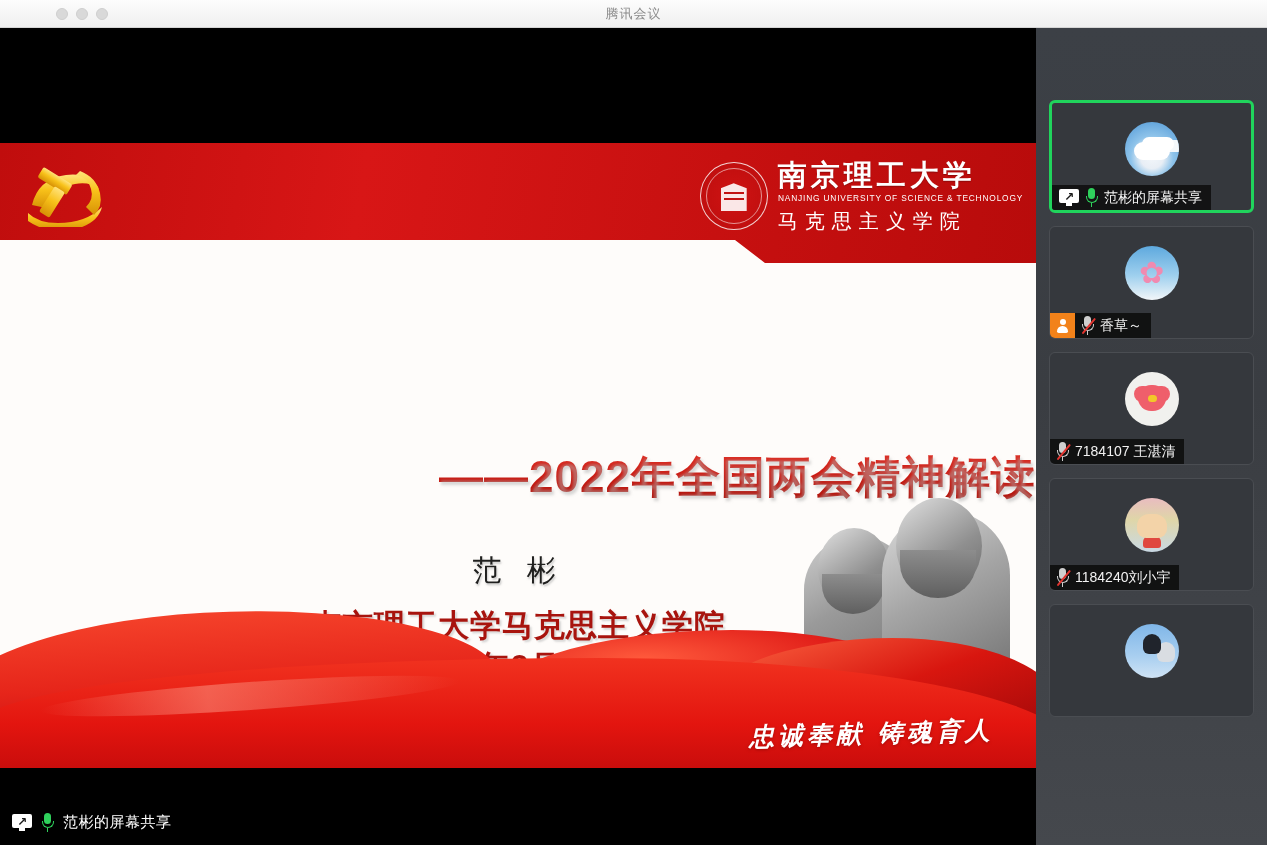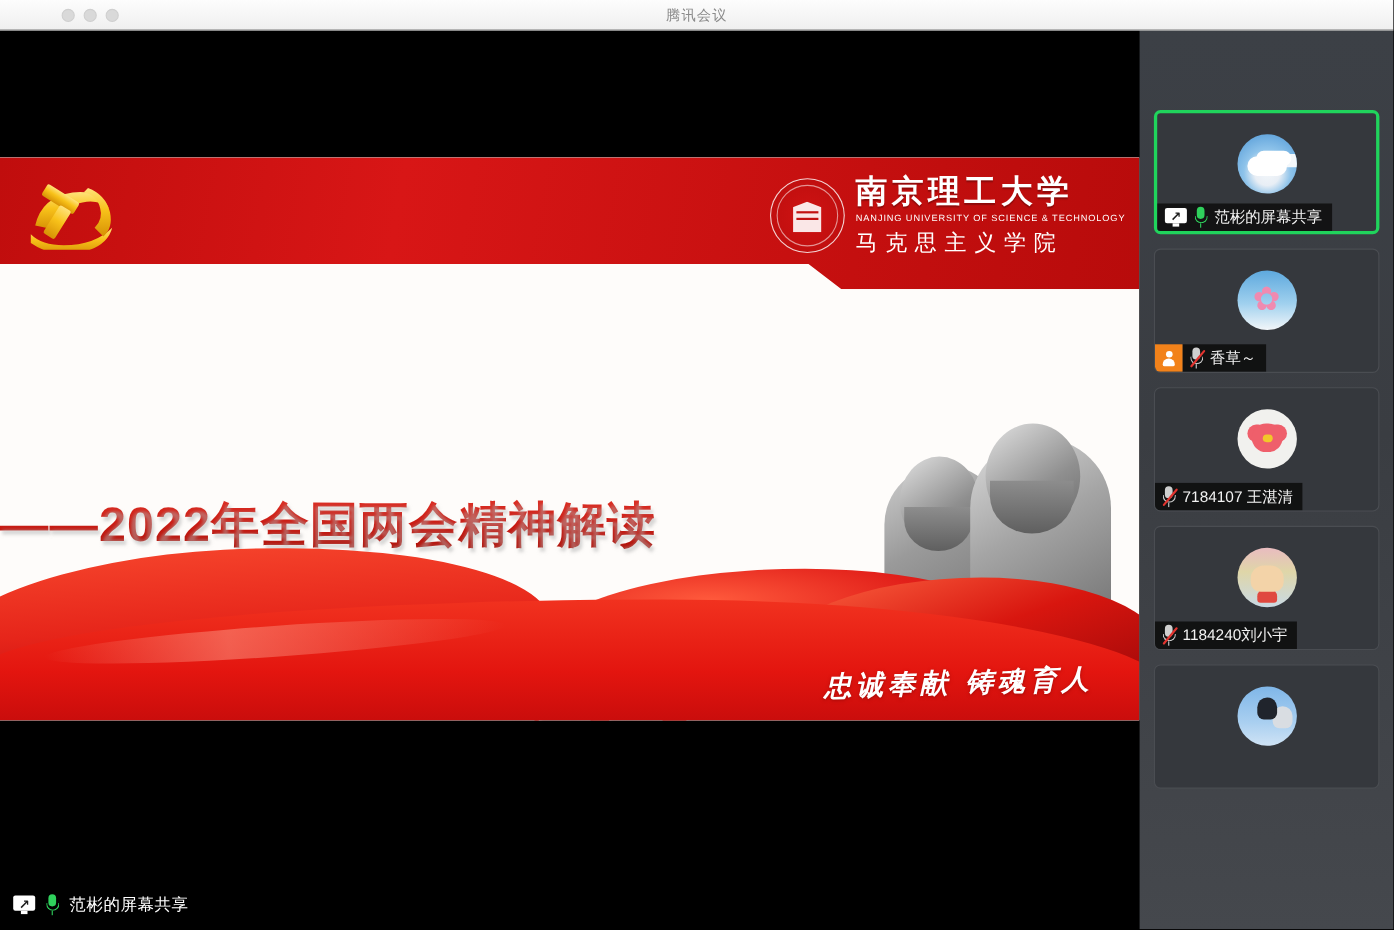--- a/index.html
+++ b/index.html
@@ -26,21 +26,21 @@
     font-size: 13px; color: #8a8a8a; letter-spacing: 1px;
   }
 
   
   .stage {
     position: absolute; left: 0; top: 28px; width: 1036px; height: 817px;
     background: #000; overflow: hidden;
   }
 
   .slide {
-    position: absolute; left: 0; top: 115px; width: 1036px; height: 512px;
+    position: absolute; left: 0; top: 115px; width: 1036px; height: 625px;
     background: #fefcfa; overflow: hidden;
   }
 
   
   .slide-header {
     position: absolute; left: 0; top: 0; width: 1036px; height: 120px;
     background: linear-gradient(100deg, #c00d0d 0%, #d81616 35%, #c40f0f 75%, #b80b0b 100%);
     clip-path: polygon(0 0, 100% 0, 100% 120px, 765px 120px, 735px 97px, 0 97px);
   }
   .party-emblem {
@@ -148,21 +148,21 @@
   .title-main {
     position: absolute; left: 0; right: 0; top: 205px; text-align: center;
     font-size: 54px; font-weight: 700; letter-spacing: 2px;
     font-family: "DejaVu Sans", "Liberation Sans", sans-serif;
     background: linear-gradient(180deg, #e2352a 0%, #cc1c14 45%, #a71008 100%);
     -webkit-background-clip: text; background-clip: text; color: transparent;
     text-shadow: 2px 3px 3px rgba(170,170,170,.55);
     white-space: nowrap;
   }
   .title-sub {
-    position: absolute; left: 0; right: 0; top: 305px; text-align: left;
+    position: absolute; left: 0; right: 0; top: 305px; text-align: right;
     font-size: 44px; font-weight: 700; letter-spacing: 1px;
     background: linear-gradient(180deg, #e2352a 0%, #cc1c14 45%, #a71008 100%);
     -webkit-background-clip: text; background-clip: text; color: transparent;
     text-shadow: 2px 3px 3px rgba(175,175,175,.5);
     white-space: nowrap;
   }
   .presenter {
     position: absolute; left: 0; right: 0; top: 408px; text-align: center;
     font-size: 29px; color: #20201f; letter-spacing: 8px;
     font-family: "DejaVu Serif", "Liberation Serif", serif;

